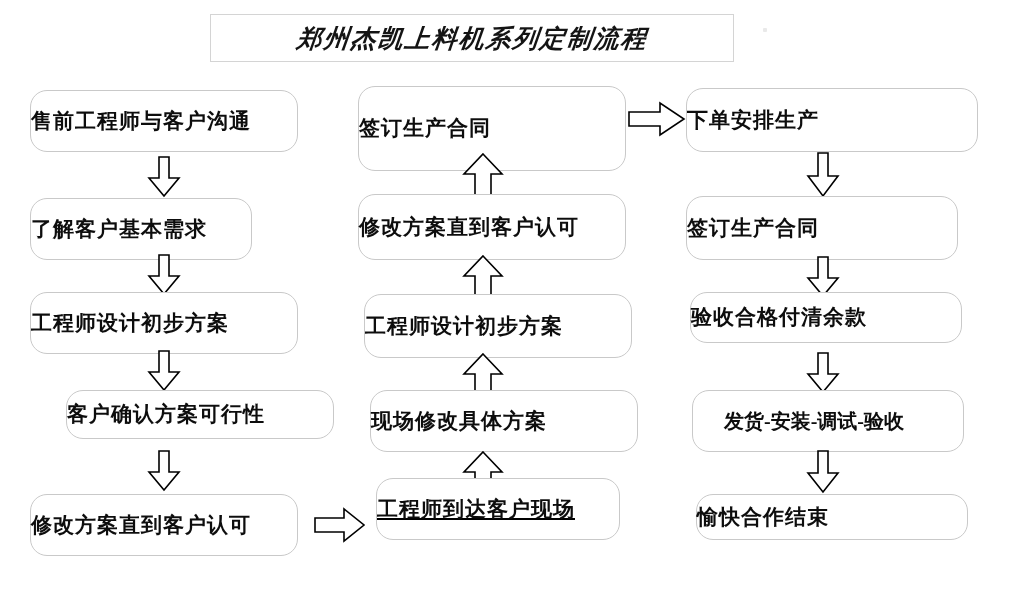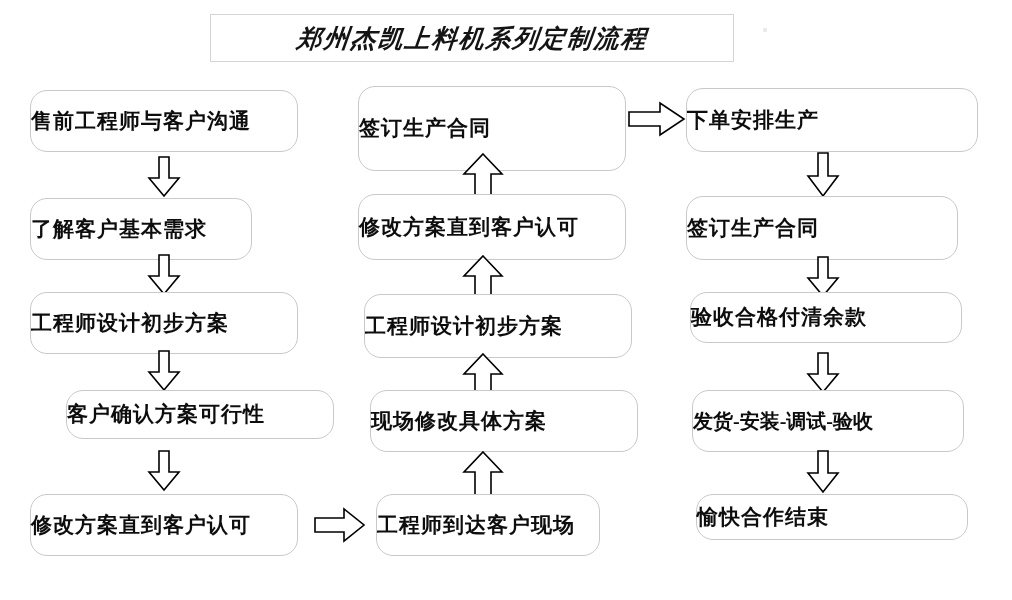--- a/index.html
+++ b/index.html
@@ -187,21 +187,21 @@
   <div class="node" style="left:370px; top:390px; width:268px; height:62px;">
     <span class="node-label">现场修改具体方案</span>
   </div>
 
   <div class="arrow" style="left:461px; top:450px;">
     <svg width="44" height="48" viewBox="0 0 44 48">
       <polygon points="22,2 41,22 30,22 30,46 14,46 14,22 3,22" fill="#ffffff" stroke="#000000" stroke-width="1.6"></polygon>
     </svg>
   </div>
 
-  <div class="node" style="left:376px; top:494px; width:224px; height:62px;">
+  <div class="node" style="left:376px; top:478px; width:244px; height:62px;text-decoration:underline;">
     <span class="node-label">工程师到达客户现场</span>
   </div>
 
   <div class="node" style="left:686px; top:88px;  width:292px; height:64px;">
     <span class="node-label">下单安排生产</span>
   </div>
 
   <div class="arrow" style="left:805px; top:152px;">
     <svg width="36" height="46" viewBox="0 0 36 46">
       <polygon points="13,1 23,1 23,24 33,24 18,44 3,24 13,24" fill="#ffffff" stroke="#000000" stroke-width="1.6"></polygon>
@@ -221,21 +221,21 @@
   <div class="node" style="left:690px; top:292px; width:272px; height:51px;">
     <span class="node-label">验收合格付清余款</span>
   </div>
 
   <div class="arrow" style="left:805px; top:352px;">
     <svg width="36" height="42" viewBox="0 0 36 42">
       <polygon points="13,1 23,1 23,22 33,22 18,40 3,22 13,22" fill="#ffffff" stroke="#000000" stroke-width="1.6"></polygon>
     </svg>
   </div>
 
-  <div class="node" style="left:692px; top:390px; width:272px; height:62px;">
+  <div class="node" style="left:692px; top:390px; width:272px; height:62px;padding-left:31px;">
     <span class="node-label tight">发货-安装-调试-验收</span>
   </div>
 
   <div class="arrow" style="left:805px; top:450px;">
     <svg width="36" height="44" viewBox="0 0 36 44">
       <polygon points="13,1 23,1 23,23 33,23 18,42 3,23 13,23" fill="#ffffff" stroke="#000000" stroke-width="1.6"></polygon>
     </svg>
   </div>
 
   <div class="node" style="left:696px; top:494px; width:272px; height:46px;">

